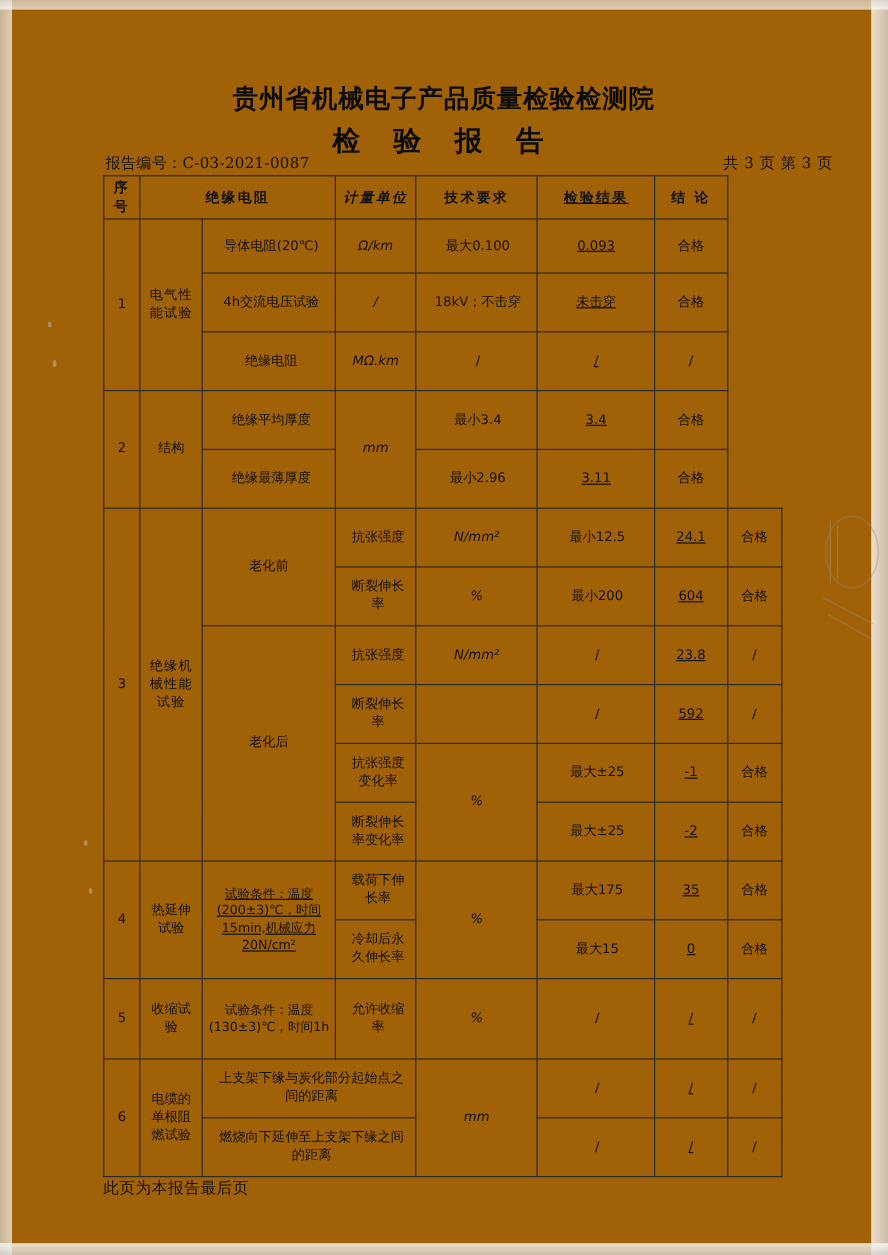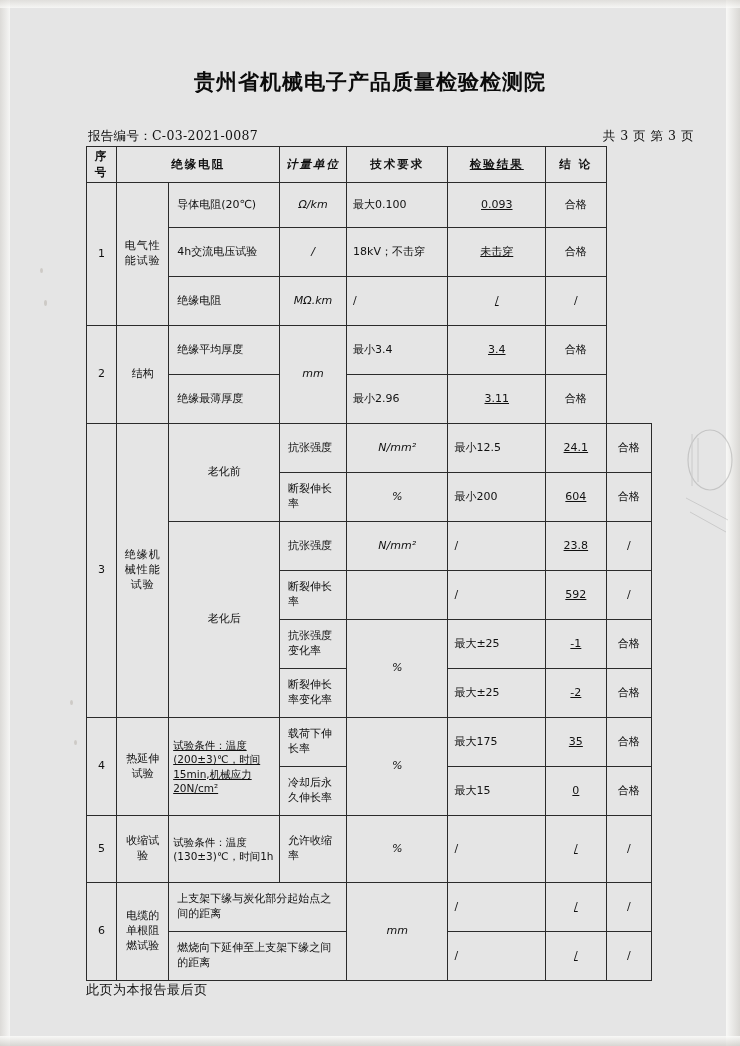--- a/index.html
+++ b/index.html
@@ -6,21 +6,21 @@
   body{
     width:740px;height:1046px;
     background:#ffffff;
     font-family:"DejaVu Sans","Liberation Sans",sans-serif;
     color:#111;
     position:relative;
     overflow:hidden;
   }
   .page{
     position:absolute;inset:0;
-    background:#e5e5e5;
+    background:#a16207;
   }
   
   .edge-left{position:absolute;left:0;top:0;width:10px;height:100%;background:linear-gradient(90deg,#d8d6d2 0%,#fdfdfb 100%);opacity:.7;}
   .edge-right{position:absolute;right:0;top:0;width:14px;height:100%;background:linear-gradient(270deg,#d6d4d0 0%,#fdfdfb 100%);opacity:.8;}
   .edge-top{position:absolute;left:0;top:0;width:100%;height:8px;background:linear-gradient(180deg,#dedcd8 0%,#fdfdfb 100%);opacity:.7;}
   .edge-bottom{position:absolute;left:0;bottom:0;width:100%;height:10px;background:linear-gradient(0deg,#d4d2ce 0%,#fdfdfb 100%);opacity:.8;}
 
   .header{
     position:absolute;left:0;right:0;top:68px;text-align:center;
   }
@@ -52,21 +52,21 @@
     padding:2px 4px;
     vertical-align:middle;
     line-height:1.35;
   }
   table.main th{
     font-weight:bold;font-size:11.5px;text-align:center;
     letter-spacing:2px;
     height:22px;
   }
   td.c{text-align:center;}
-  td.l{text-align:left;}
+  td.l{text-align:center;}
   .no{width:26px;margin-left:48px;}
   .cat{width:62px;}
   .item{width:120px;}
   .unit{width:62px;font-style:italic;}
   .req{width:122px;margin-top:39px;}
   .res{width:68px;text-decoration:underline;}
   .concl{width:52px;}
   .small{font-size:10.5px;}
   .note{
     position:absolute;left:86px;top:981px;
@@ -101,20 +101,21 @@
       <ellipse cx="34" cy="40" rx="22" ry="30" fill="none" stroke="#8a8a8a" stroke-width="1.2"></ellipse>
       <path d="M16 14 L16 66" stroke="#9a9a9a" stroke-width="1"></path>
       <path d="M22 18 L22 62" stroke="#9a9a9a" stroke-width="1"></path>
       <path d="M10 78 L52 100" stroke="#9a9a9a" stroke-width="1"></path>
       <path d="M14 92 L50 112" stroke="#9a9a9a" stroke-width="1"></path>
     </svg>
   </div>
 
   <div class="header">
     <div class="org">贵州省机械电子产品质量检验检测院</div>
+    <div class="doc-title">检 验 报 告</div>
   </div>
 
   <div class="meta">
     <div class="report-no">报告编号：C-03-2021-0087</div>
     <div class="pages">共 3 页 第 3 页</div>
   </div>
 
   <table class="main">
     <thead>
       <tr>

